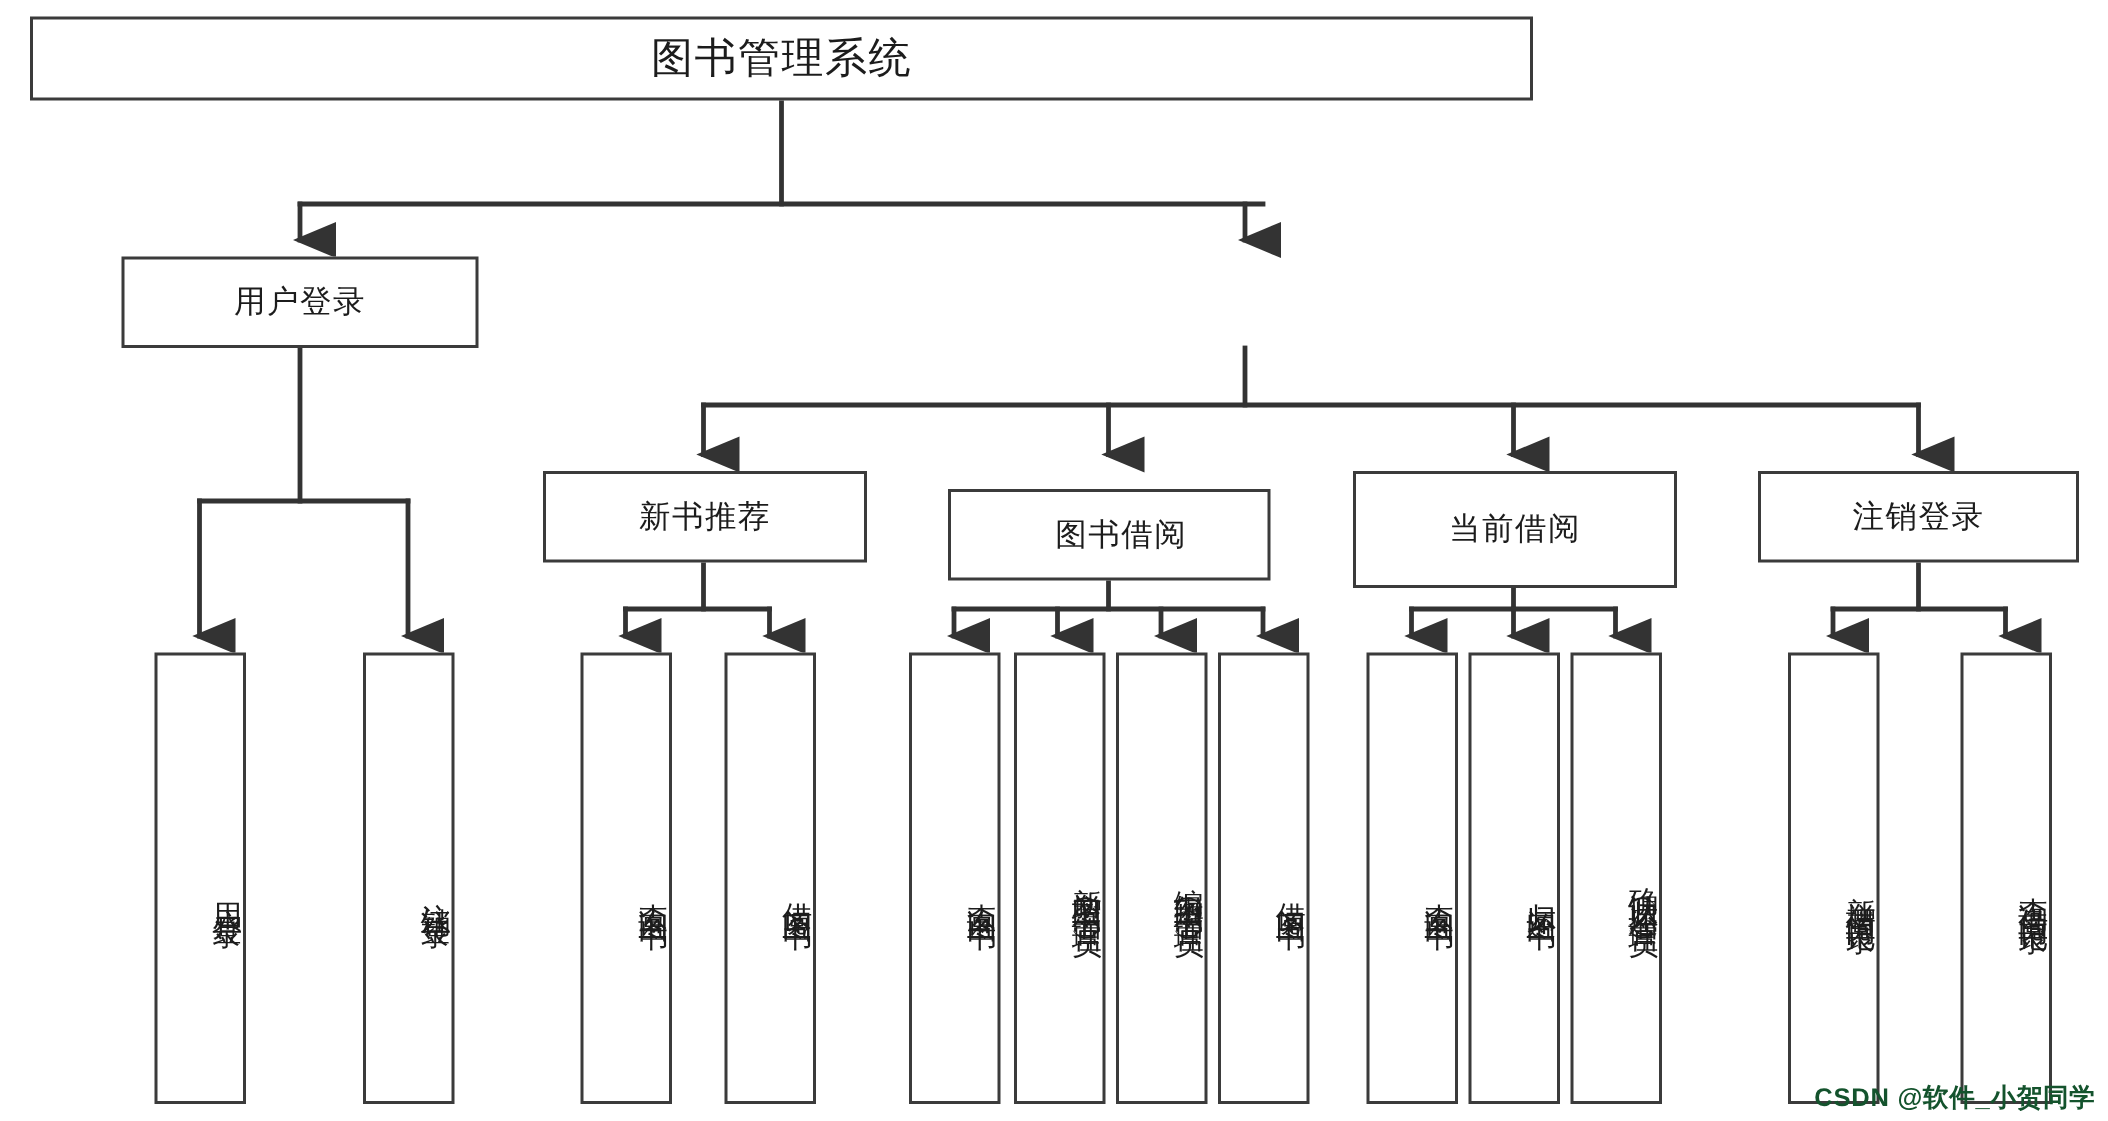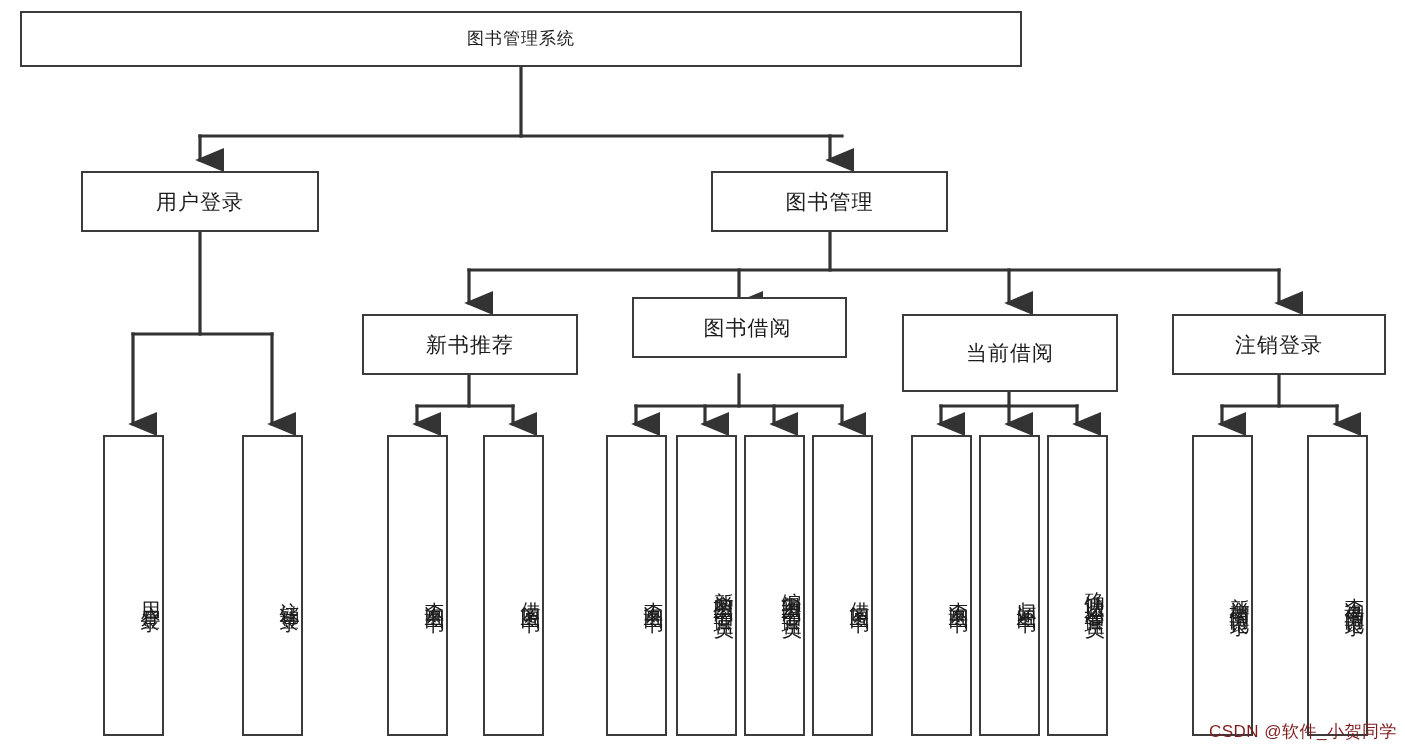--- a/index.html
+++ b/index.html
@@ -18,40 +18,41 @@
     border:2.5px solid #3b3b3b;
     display:flex;align-items:center;justify-content:center;
     color:#1c1c1c;
     text-align:center;
   }
   .node.h{ 
     font-size:21px;
     letter-spacing:1px;
     line-height:1.2;
   }
-  .node.root{ font-size:17px; }
+  .node.root{ font-size:28px; }
   .node.v{ 
     writing-mode:vertical-rl;
     text-orientation:upright;
     font-size:20px;
     letter-spacing:4px;
     line-height:1.1;
     padding-top:16px;
     align-items:flex-start;
     justify-content:center;
     white-space:nowrap;
   }
   .watermark{
     position:absolute;
     right:8px;bottom:4px;
     font-size:17px;
-    color:#7f1d1d;
+    color:#14532d;
     letter-spacing:0.5px;
     white-space:nowrap;
     user-select:none;
+    font-weight:bold;
   }
 </style>
 </head>
 <body>
 
 <div id="canvas">
 
   <svg class="lines" viewBox="0 0 1405 747">
     <defs>
       <marker id="arrow" viewBox="0 0 12 12" refX="6" refY="10" markerWidth="9" markerHeight="9" orient="auto-start-reverse">
@@ -102,28 +103,25 @@
     </g>
   </svg>
 
   <div class="node h root" style="left:20px;top:11px;width:1002px;height:56px;">
     <span>图书管理系统</span>
   </div>
 
   <div class="node h" style="left:81px;top:171px;width:238px;height:61px;">
     <span>用户登录</span>
   </div>
-  <div class="node h" style="left:711px;top:171px;width:237px;height:61px;">
-    <span>图书管理</span>
-  </div>
 
   <div class="node h" style="left:362px;top:314px;width:216px;height:61px;">
     <span>新书推荐</span>
   </div>
-  <div class="node h" style="left:632px;top:297px;width:215px;height:61px;padding-left:16px;">
+  <div class="node h" style="left:632px;top:326px;width:215px;height:61px;padding-left:16px;">
     <span>图书借阅</span>
   </div>
   <div class="node h" style="left:902px;top:314px;width:216px;height:78px;">
     <span>当前借阅</span>
   </div>
   <div class="node h" style="left:1172px;top:314px;width:214px;height:61px;">
     <span>注销登录</span>
   </div>
 
   <div class="node v" style="left:103px;top:435px;width:61px;height:301px;">

